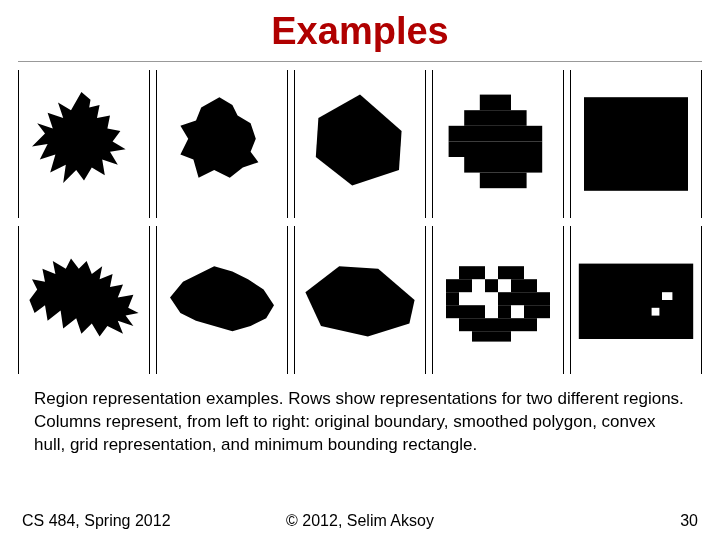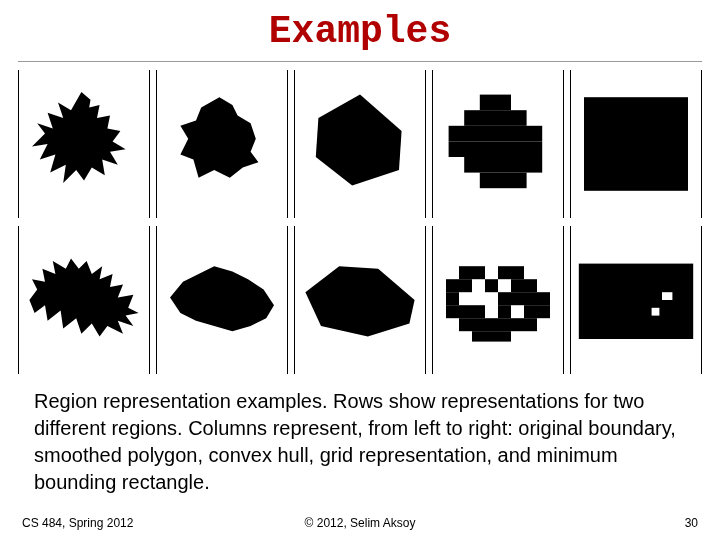--- a/index.html
+++ b/index.html
@@ -10,21 +10,21 @@
     font-family: Georgia, 'Times New Roman', serif;
     position: relative;
     overflow: hidden;
   }
   .title {
     text-align: center;
     font-size: 38px;
     color: #b00000;
     padding-top: 10px;
     padding-bottom: 8px;
-    font-family: Liberation Mono, monospace;
+    font-family: Liberation Sans, sans-serif;
   }
   .hr {
     border: none;
     border-top: 1px solid #999;
     margin: 0 18px 8px 18px;
   }
   .grid {
     display: flex;
     flex-direction: column;
     gap: 8px;
@@ -44,36 +44,36 @@
     display: flex;
     align-items: center;
     justify-content: center;
     background: #fff;
     position: relative;
     overflow: hidden;
   }
   .cell svg { width: 100%; height: 100%; }
   .caption {
     font-family: Verdana, Arial, sans-serif;
-    font-size: 20px;
+    font-size: 17px;
     line-height: 1.35;
     color: #000;
     padding: 14px 30px 0 34px;
   }
   .footer {
     position: absolute;
     bottom: 10px;
     left: 0;
     right: 0;
     display: flex;
     justify-content: space-between;
     align-items: baseline;
     padding: 0 22px;
     font-family: Verdana, Arial, sans-serif;
-    font-size: 12px;
+    font-size: 16px;
     color: #000;
   }
   .footer .center { position: absolute; left: 50%; transform: translateX(-50%); }
 </style>
 </head>
 <body>
 
 <h1 class="title">Examples</h1>
 <hr class="hr">
 

